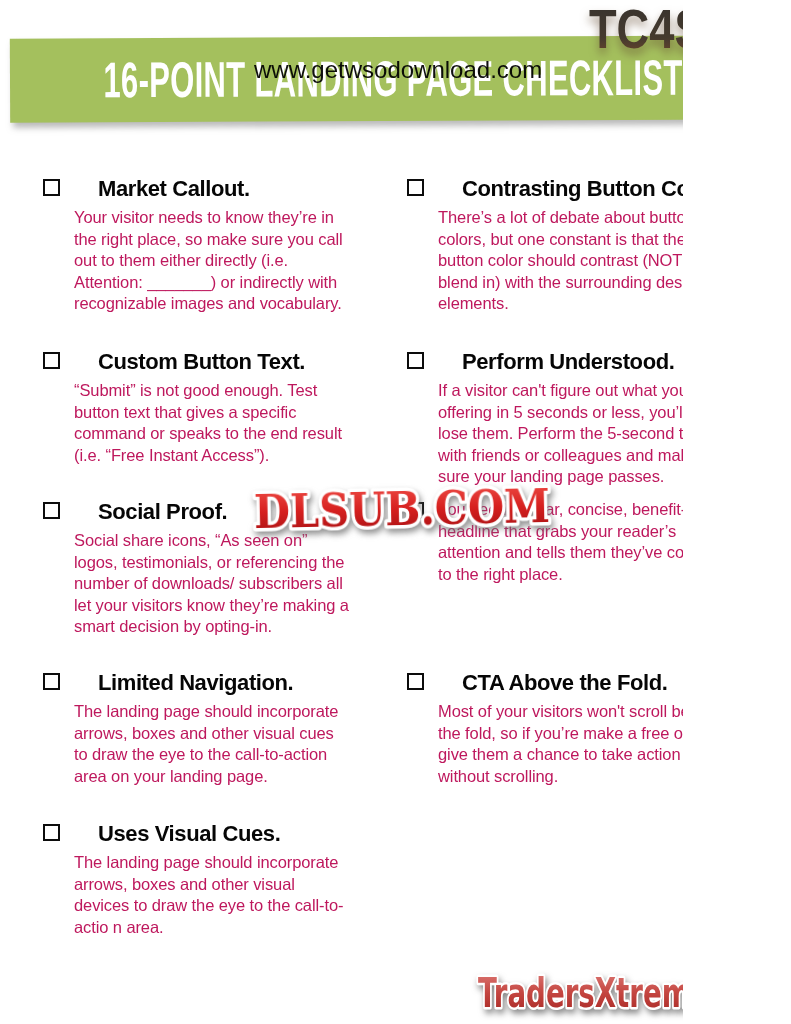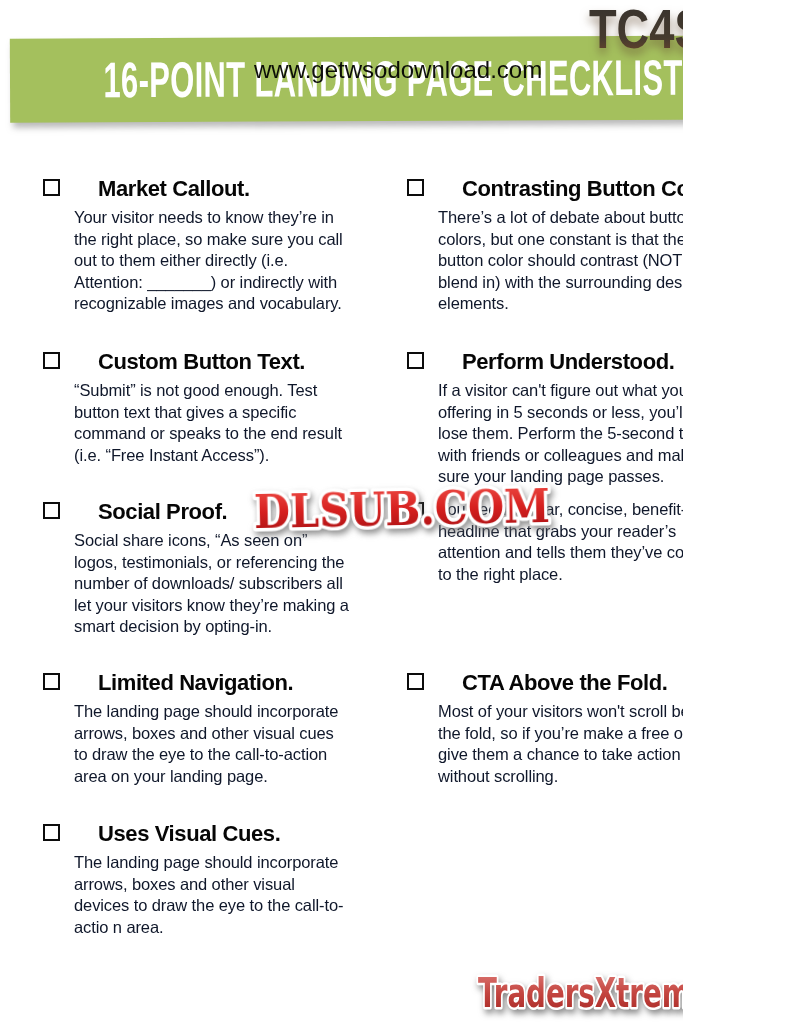--- a/index.html
+++ b/index.html
@@ -85,21 +85,21 @@
     font-weight:bold;
     color:#060606;
     letter-spacing:-0.4px;
     line-height:26px;
     margin-bottom:5px;
     white-space:nowrap;
     margin-left:24px;
   }
   .item-body {
     font-size:16.5px;
-    color:#0f172a;
+    color:#be185d;
     line-height:21.6px;
     letter-spacing:-0.1px;
     white-space:pre-line;
   }
 </style>
 </head>
 <body>
 
 <div class="page">
 

